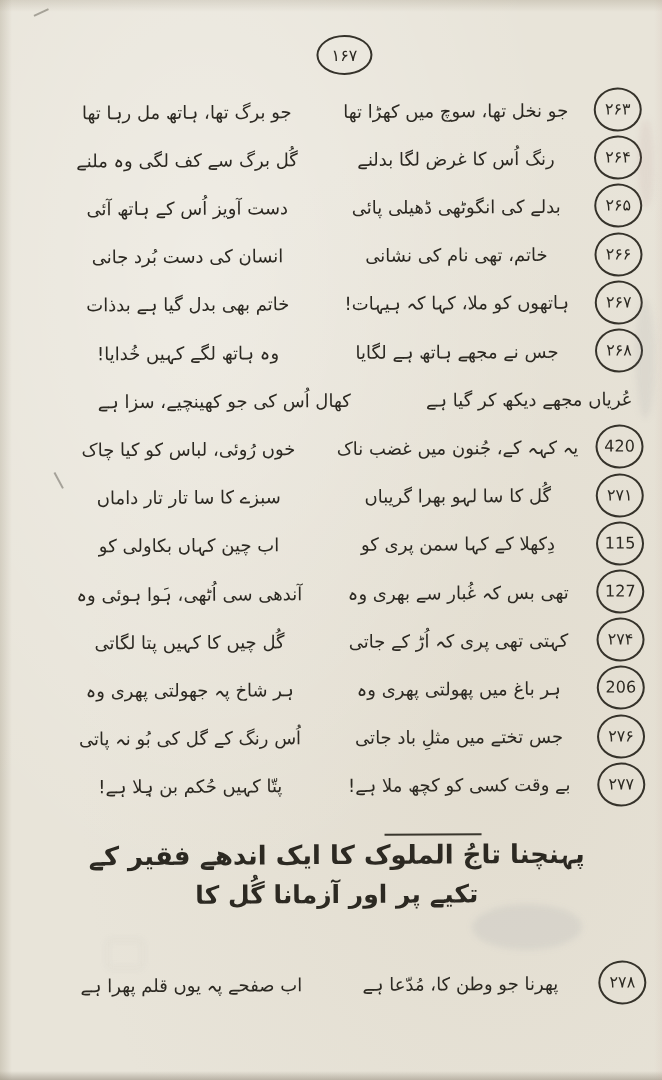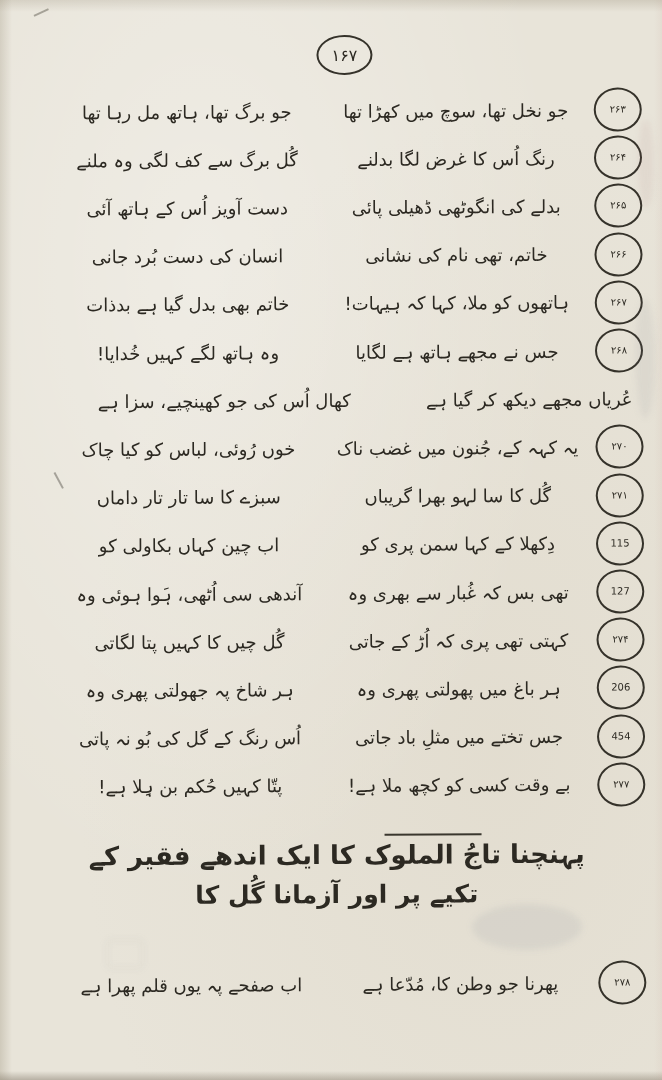--- a/index.html
+++ b/index.html
@@ -24,21 +24,21 @@
     font-size:16px;letter-spacing:1px;
   }
   .row{
     position:absolute;left:46px;right:14px;height:48px;
     display:flex;direction:rtl;align-items:center;
   }
   .badge{flex:0 0 72px;display:flex;justify-content:center;}
   .badge-circle{
     width:44px;height:40px;border:2px solid #35322a;border-radius:50%;
     display:flex;align-items:center;justify-content:center;
-    font-size:10px;line-height:1;
+    font-size:16px;line-height:1;
   }
   .hemi-first{flex:0 0 252px;text-align:center;font-size:18px;white-space:nowrap;direction:rtl;}
   .hemi-second{flex:1;text-align:center;font-size:18px;white-space:nowrap;direction:rtl;}
   .heading{position:absolute;top:840px;left:0;right:0;text-align:center;direction:rtl;}
   .heading-line1{font-size:26px;font-weight:bold;}
   .heading-line2{font-size:25px;font-weight:bold;margin-top:10px;}
   .heading-overline{position:absolute;top:834px;left:383px;width:97px;height:2px;background:#3a372e;}
   .tick{position:absolute;top:10px;left:36px;width:16px;height:2px;background:rgba(110,105,95,0.55);transform:rotate(-25deg);}
   .slash-mark{position:absolute;top:470px;left:58px;width:2px;height:18px;background:rgba(95,92,84,0.5);transform:rotate(-28deg);}
   .smudge{position:absolute;border-radius:50%;background:rgba(125,125,135,0.10);filter:blur(3px);}
@@ -101,21 +101,21 @@
           </span>
           <span class="hemi-first">جس نے مجھے ہاتھ ہے لگایا</span>
           <span class="hemi-second">وہ ہاتھ لگے کہیں خُدایا!</span>
         </div>
         <div class="row" style="top: 376.2px;">
           <span class="hemi-first">عُریاں مجھے دیکھ کر گیا ہے</span>
           <span class="hemi-second">کھال اُس کی جو کھینچیے، سزا ہے</span>
         </div>
         <div class="row" style="top: 424.4px;">
           <span class="badge">
-            <span class="badge-circle">۲۷۰</span>
+            <span class="badge-circle">420</span>
           </span>
           <span class="hemi-first">یہ کہہ کے، جُنون میں غضب ناک</span>
           <span class="hemi-second">خوں رُوئی، لباس کو کیا چاک</span>
         </div>
         <div class="row" style="top: 472.6px;">
           <span class="badge">
             <span class="badge-circle">۲۷۱</span>
           </span>
           <span class="hemi-first">گُل کا سا لہو بھرا گریباں</span>
           <span class="hemi-second">سبزے کا سا تار تار داماں</span>
@@ -143,21 +143,21 @@
         </div>
         <div class="row" style="top: 665.4px;">
           <span class="badge">
             <span class="badge-circle">206</span>
           </span>
           <span class="hemi-first">ہر باغ میں پھولتی پھری وہ</span>
           <span class="hemi-second">ہر شاخ پہ جھولتی پھری وہ</span>
         </div>
         <div class="row" style="top: 713.6px;">
           <span class="badge">
-            <span class="badge-circle">454</span>
+            <span class="badge-circle">۲۷۶</span>
           </span>
           <span class="hemi-first">جس تختے میں مثلِ باد جاتی</span>
           <span class="hemi-second">اُس رنگ کے گل کی بُو نہ پاتی</span>
         </div>
         <div class="row" style="top: 761.8px;">
           <span class="badge">
             <span class="badge-circle">۲۷۷</span>
           </span>
           <span class="hemi-first">بے وقت کسی کو کچھ ملا ہے!</span>
           <span class="hemi-second">پتّا کہیں حُکم بن ہِلا ہے!</span>

